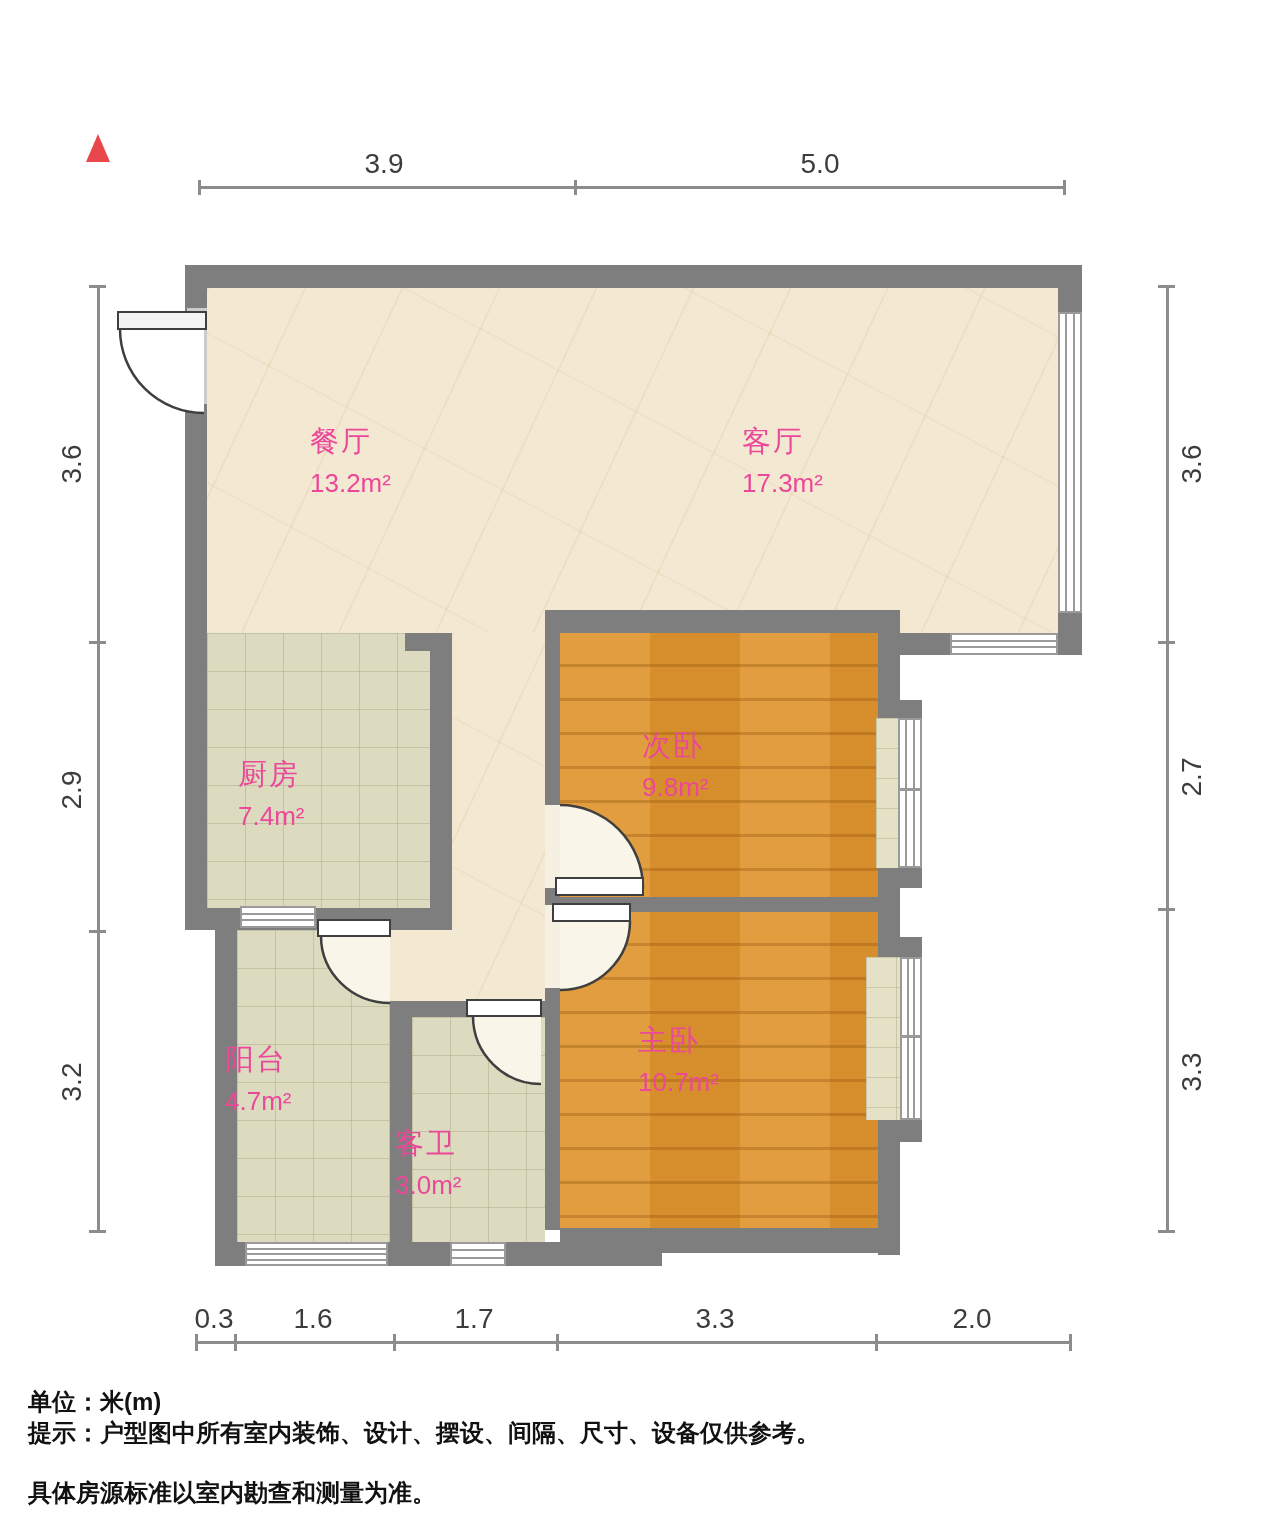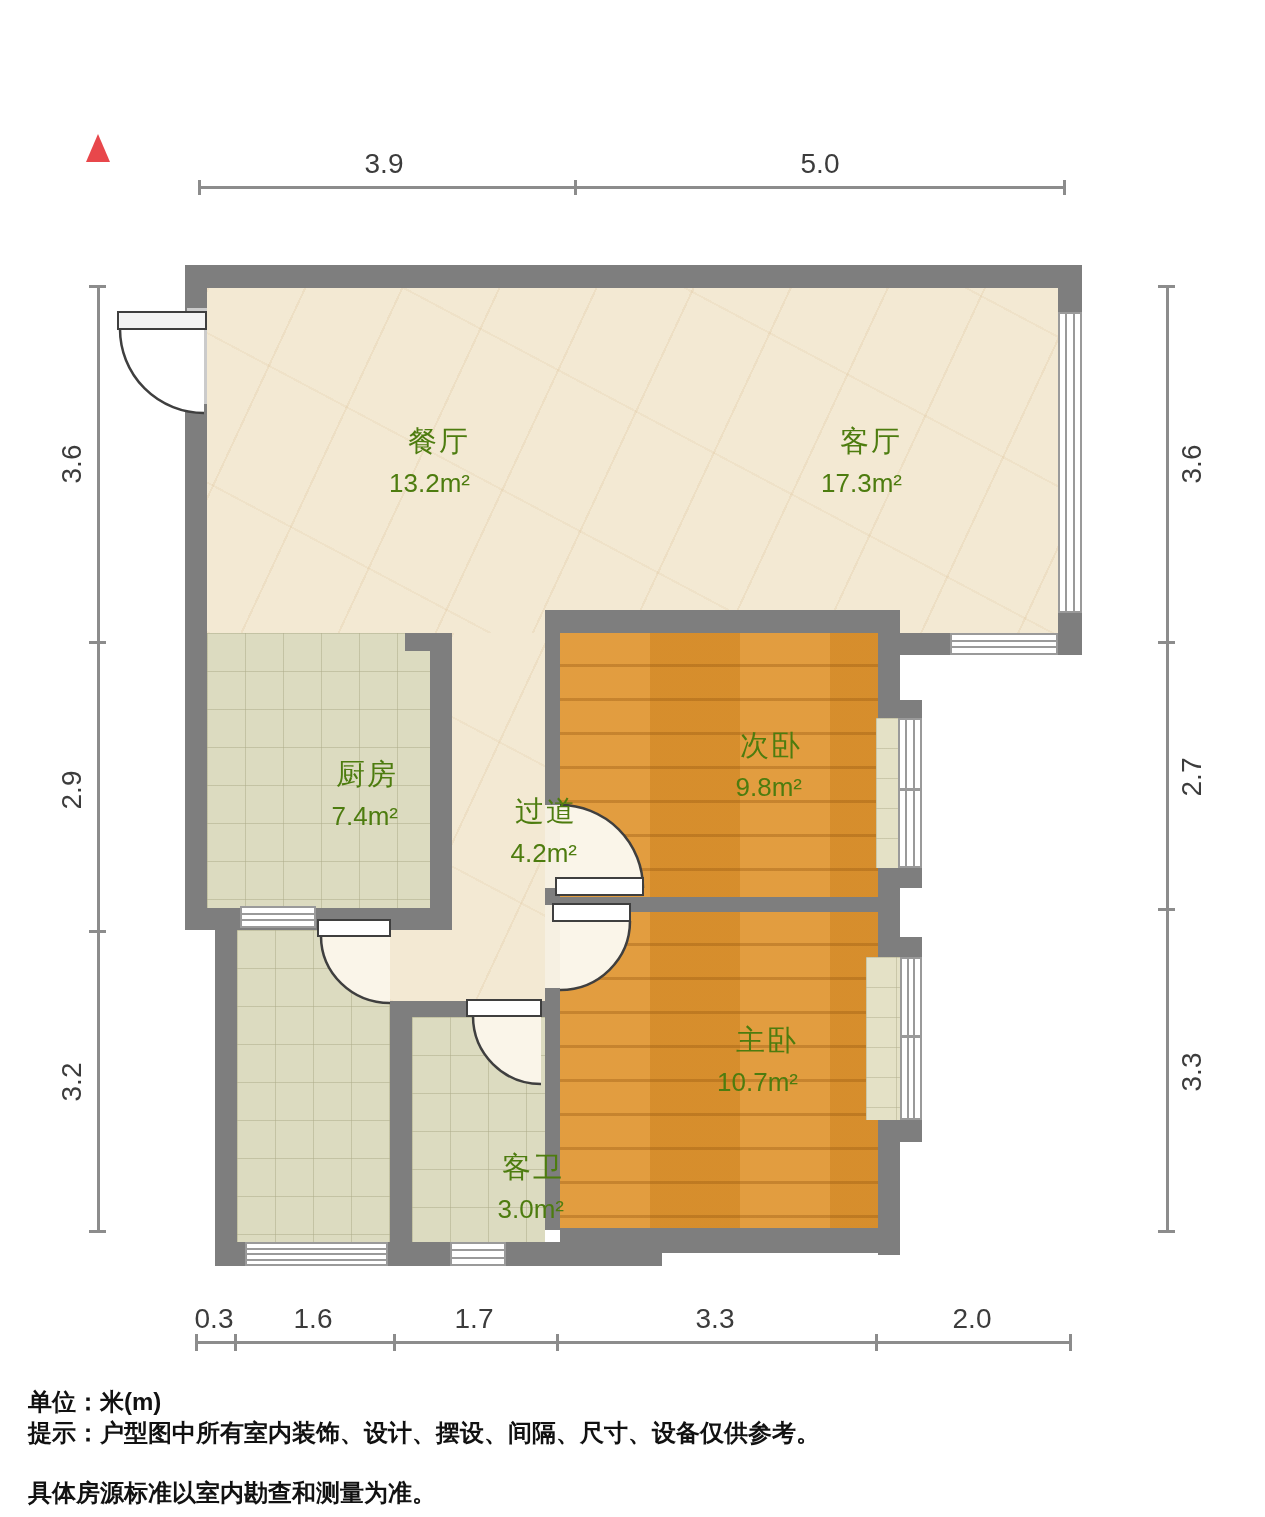--- a/index.html
+++ b/index.html
@@ -27,21 +27,21 @@
     background-image:
       repeating-linear-gradient(180deg, rgba(0,0,0,0) 0 31px, rgba(146,84,14,0.35) 31px 34px),
       repeating-linear-gradient(90deg, rgba(255,255,255,0.07) 0 90px, rgba(130,70,5,0.10) 90px 180px);}
 
   .win{position:absolute;background:#ffffff;border:2px solid #9a9a9a;box-sizing:border-box;display:flex;}
   .win-h{flex-direction:column;justify-content:space-evenly;}
   .win-v{flex-direction:row;justify-content:space-evenly;}
   .win-h i{display:block;height:2px;width:100%;background:#9a9a9a;}
   .win-v i{display:block;width:2px;height:100%;background:#9a9a9a;}
 
-  .room-label{position:absolute;width:160px;text-align:right;color:#4d7c0f;z-index:6;}
+  .room-label{position:absolute;width:160px;text-align:left;color:#ec4899;z-index:6;}
   .room-name{font-size:29px;letter-spacing:2px;}
   .room-area{font-size:26px;margin-top:6px;letter-spacing:0;}
 
   .dim-line{position:absolute;background:#8c8c8c;z-index:5;}
   .dim-label{position:absolute;width:100px;text-align:center;font-size:28px;color:#3c3c3c;z-index:5;}
   .dim-label.vert{transform:rotate(-90deg);}
 
   .footer-text{position:absolute;left:28px;color:#111111;font-size:24px;font-weight:700;z-index:6;white-space:nowrap;}
 
   .north-triangle{position:absolute;left:86px;top:134px;width:0;height:0;
@@ -169,33 +169,33 @@
     <div class="room-area">13.2m²</div>
   </div>
   <div class="room-label" style="left:742px;top:422px;">
     <div class="room-name">客厅</div>
     <div class="room-area">17.3m²</div>
   </div>
   <div class="room-label" style="left:238px;top:755px;">
     <div class="room-name">厨房</div>
     <div class="room-area">7.4m²</div>
   </div>
-  <div class="room-label" style="left:417px;top:792px;">
-    <div class="room-name">过道</div>
-    <div class="room-area">4.2m²</div>
-  </div>
   <div class="room-label" style="left:642px;top:726px;">
     <div class="room-name">次卧</div>
     <div class="room-area">9.8m²</div>
   </div>
   <div class="room-label" style="left:638px;top:1021px;">
     <div class="room-name">主卧</div>
     <div class="room-area">10.7m²</div>
   </div>
-  <div class="room-label" style="left:404px;top:1124px;margin-top:24px;">
+  <div class="room-label" style="left:225px;top:1040px;">
+    <div class="room-name">阳台</div>
+    <div class="room-area">4.7m²</div>
+  </div>
+  <div class="room-label" style="left:395px;top:1124px;">
     <div class="room-name">客卫</div>
     <div class="room-area">3.0m²</div>
   </div>
 
   <div class="dim-line" style="left:200px;top:186px;width:866px;height:3px;"></div>
   <div class="dim-line" style="left:198px;top:180px;width:3px;height:15px;"></div>
   <div class="dim-line" style="left:574px;top:180px;width:3px;height:15px;"></div>
   <div class="dim-line" style="left:1063px;top:180px;width:3px;height:15px;"></div>
   <div class="dim-label" style="left:334px;top:148px;">3.9</div>
   <div class="dim-label" style="left:770px;top:148px;">5.0</div>

